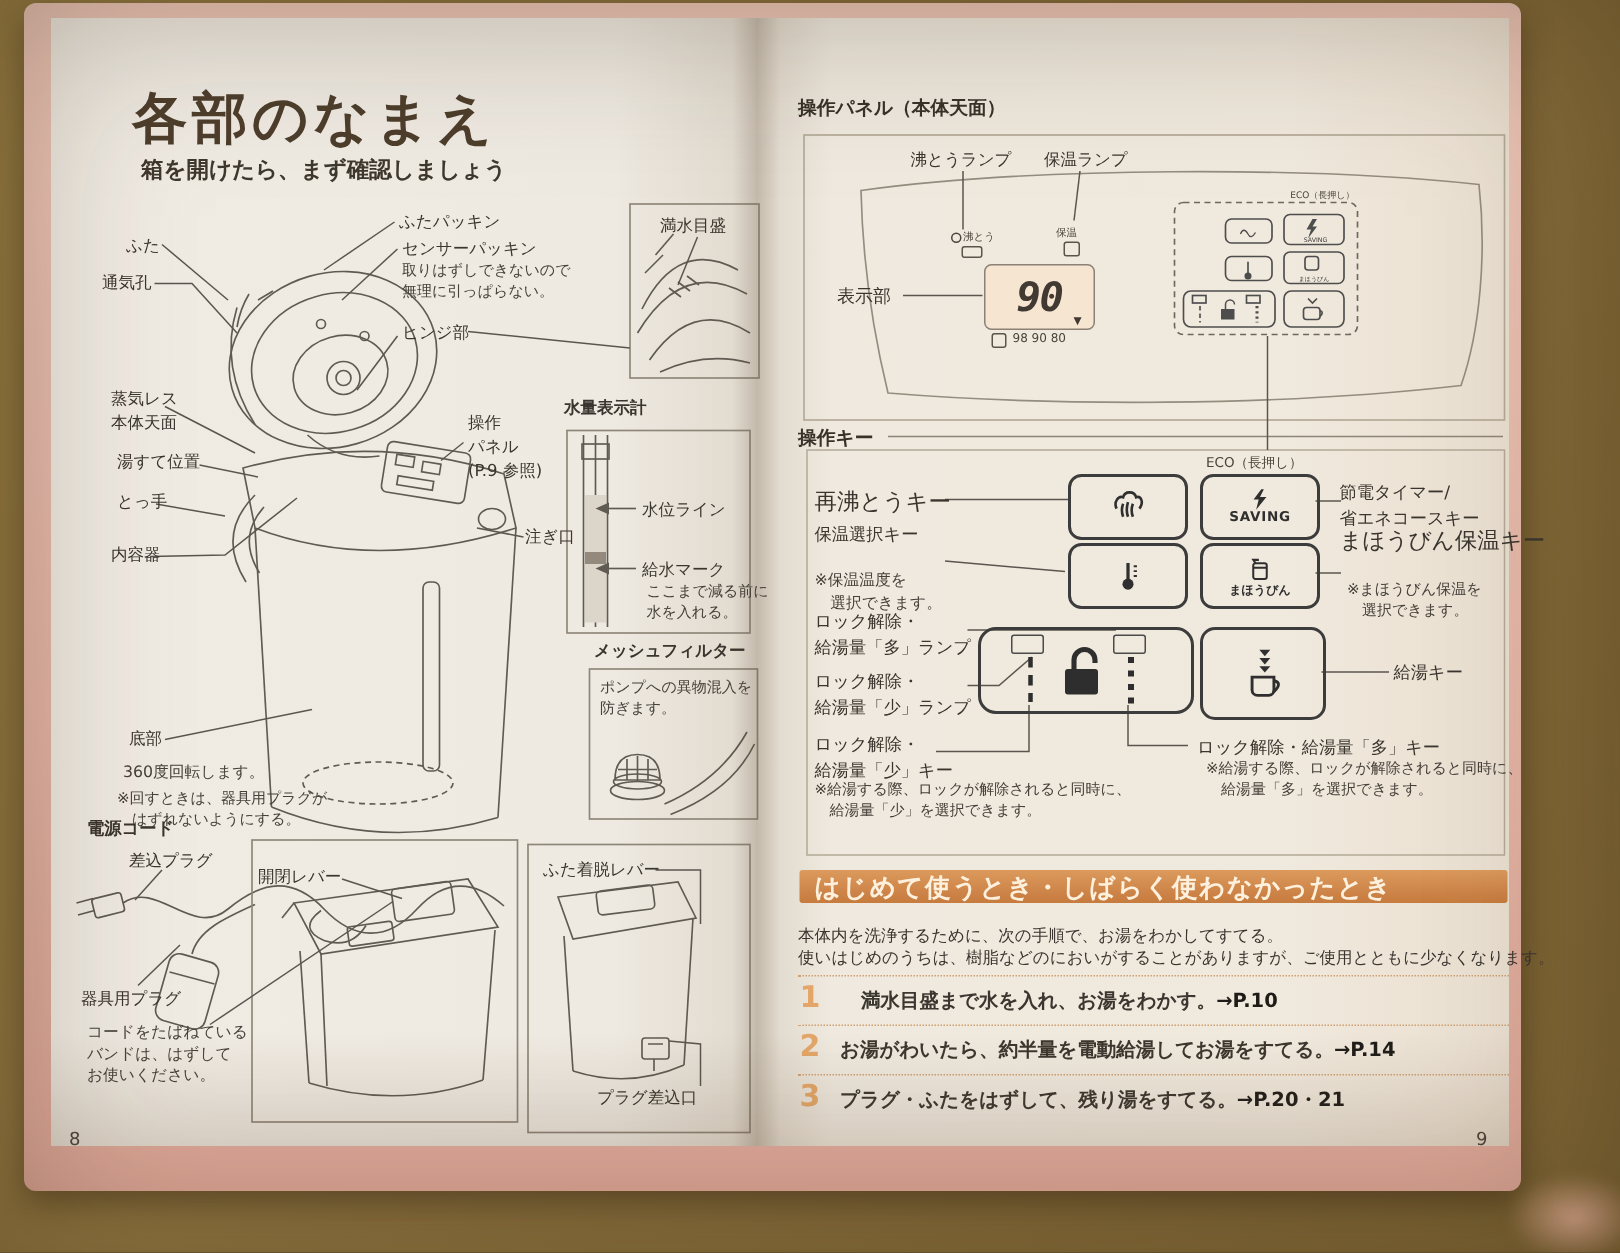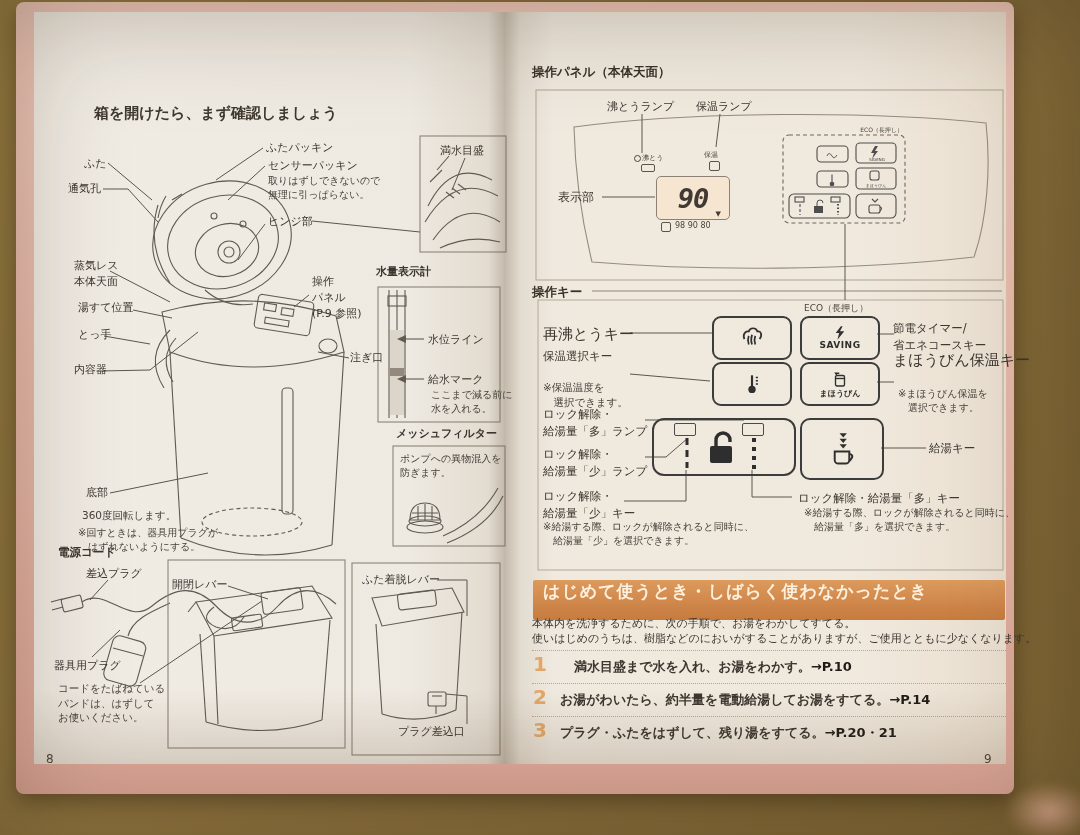--- a/index.html
+++ b/index.html
@@ -29,23 +29,23 @@
   .lamp{position:absolute;border:1.6px solid #4a4a4a;border-radius:2px;background:transparent;}
   .display{position:absolute;z-index:4;background:#f5e5d1;border:1.5px solid #8d8175;border-radius:5px;
            display:flex;align-items:center;justify-content:center;}
   .display .dval{font-family:"DejaVu Sans Mono","Liberation Mono",monospace;font-weight:bold;
                  font-size:27px;color:#423a32;letter-spacing:-1px;font-style:italic;}
   .display .darr{position:absolute;right:8px;bottom:1px;font-size:7px;color:#423a32;}
   .ptiny{position:absolute;z-index:4;font-size:7px;color:#4a443b;white-space:nowrap;}
   .ring{display:inline-block;width:5px;height:5px;border:1px solid #4a443b;border-radius:50%;
         vertical-align:middle;margin-right:1px;}
   .plamprect{position:absolute;z-index:4;border:1px solid #5a544a;border-radius:2px;}
-  .banner{position:absolute;z-index:4;left:533px;top:580px;width:472px;height:40px;border-radius:2px;
+  .banner{position:absolute;z-index:4;left:533px;top:580px;width:472px;height:22px;border-radius:2px;
           background:linear-gradient(180deg,#dc9a5d 0%,#cd8347 70%,#c67c3e 100%);
-          display:flex;}
+          display:flex;align-items:center;}
   .banner span{font-size:17px;font-weight:bold;color:#fdf1de;letter-spacing:1px;padding-left:10px;}
   .intro{position:absolute;z-index:4;font-size:11px;color:#3a352f;}
   .sep{position:absolute;z-index:4;left:532px;width:474px;border-top:1.6px dotted #cf9f6f;}
   .stepnum{position:absolute;z-index:4;font-size:20px;font-weight:bold;color:#e3a668;}
   .steptxt{position:absolute;z-index:4;font-size:13px;font-weight:bold;color:#3b362f;}
   .steptxt .ref{color:#1f1c18;}
   .gutter{position:absolute;z-index:5;left:488px;top:12px;width:32px;height:752px;pointer-events:none;
           background:linear-gradient(to right,rgba(90,70,50,0),rgba(90,70,50,.20) 50%,rgba(90,70,50,0));}
   .bshade{position:absolute;z-index:5;left:34px;top:688px;width:972px;height:76px;pointer-events:none;
           background:linear-gradient(to bottom,rgba(110,80,50,0),rgba(110,80,50,.15));}
@@ -226,20 +226,21 @@
       <path d="M645,420 L744,420"></path>
         <path d="M645,457 L666,457 L688,438"></path>
       <path d="M686,470 L686,501 L624,501"></path>
         <path d="M752,470 L752,497 L792,497"></path>
       <path d="M877,334 L894,334"></path>
         <path d="M877,382 L894,382"></path>
       <path d="M881,448 L926,448"></path>
     </g>
   </svg>
 
+  <div class="title" style="left:88px;top:54px">各部のなまえ</div>
   <div class="subtitle" style="left:94px;top:104px">箱を開けたら、まず確認しましょう</div>
 
   <div class="lbl" style="left:84px;top:156px">ふた</div>
   <div class="lbl" style="left:68px;top:181px">通気孔</div>
   <div class="lbl" style="left:266px;top:140px">ふたパッキン</div>
   <div class="lbl" style="left:268px;top:158px">センサーパッキン</div>
   <div class="note" style="left:268px;top:174px">取りはずしできないので
 無理に引っぱらない。</div>
   <div class="lbl" style="left:268px;top:214px">ヒンジ部</div>
   <div class="lbl" style="left:74px;top:258px">蒸気レス

